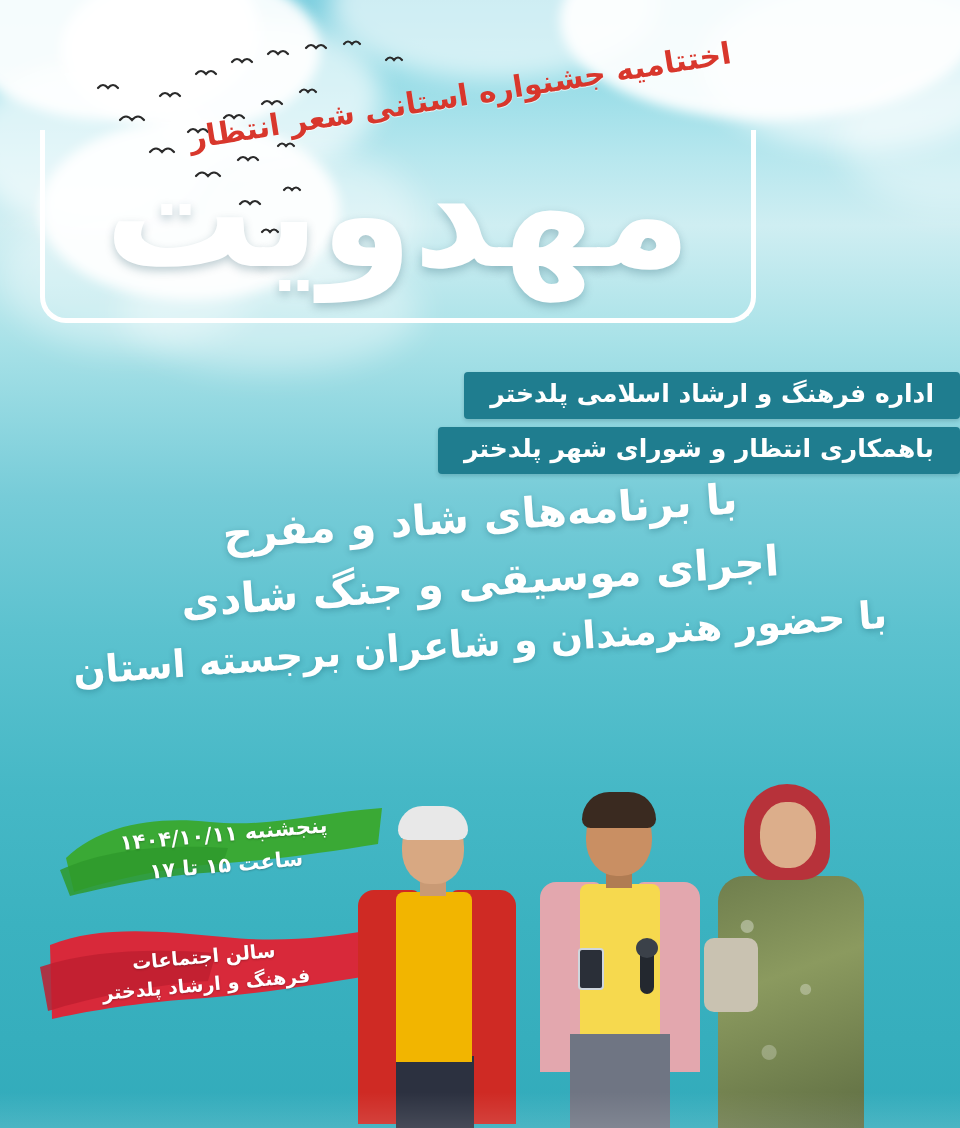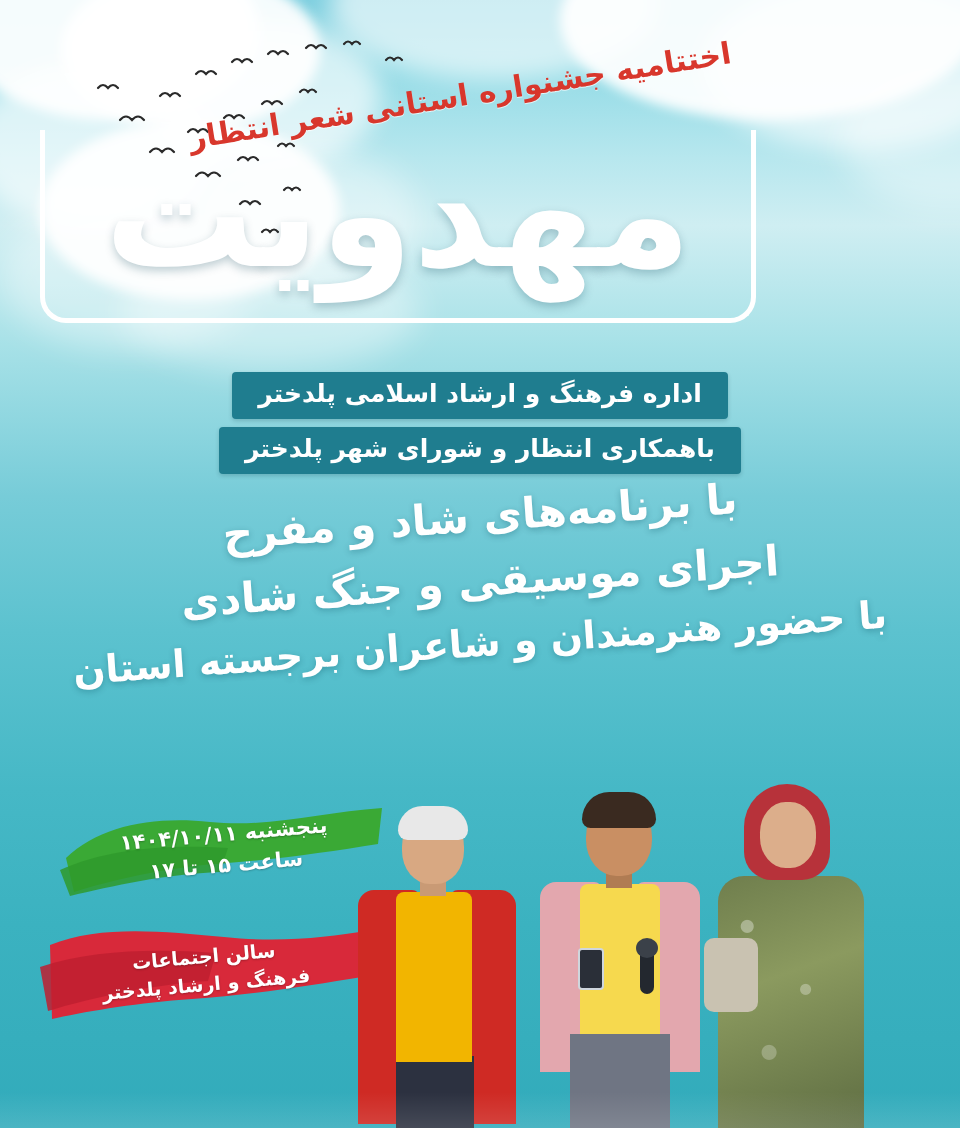--- a/index.html
+++ b/index.html
@@ -104,21 +104,20 @@
     text-shadow: 0 4px 10px rgba(0,60,80,0.25);
     white-space: nowrap;
   }
 
   
   .org-bars {
     position: absolute;
     left: 0;
     top: 372px;
     width: 960px;
-    text-align: center;
   }
   .org-bar {
     display: inline-block;
     background: #1f7d8f;
     color: #ffffff;
     font-size: 25px;
     font-weight: bold;
     padding: 7px 26px 11px 26px;
     border-radius: 4px;
     margin-bottom: 8px;

